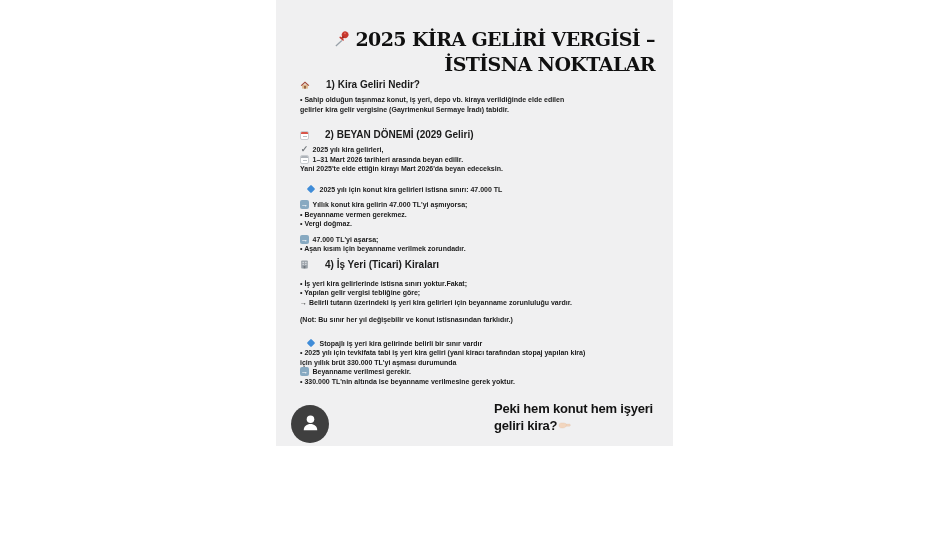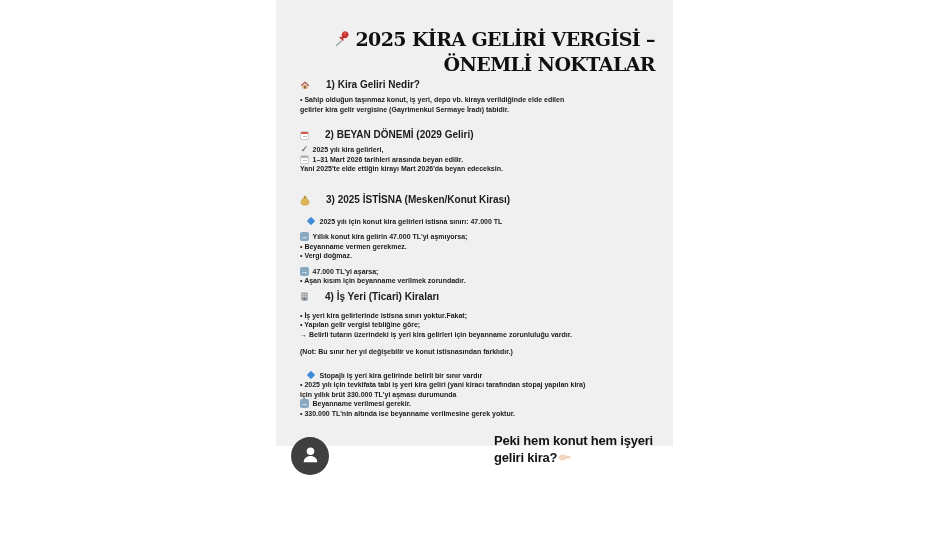--- a/index.html
+++ b/index.html
@@ -71,21 +71,21 @@
             <path d="M3.2 17.8 L9.8 11.6" stroke="#97a0a8" stroke-width="1.4" fill="none"></path>
             <g transform="rotate(42 12 7)">
               <circle cx="12" cy="4.8" r="3.7" fill="#c8372d"></circle>
               <circle cx="10.8" cy="3.7" r="1.1" fill="#e2695f"></circle>
               <rect x="10.7" y="7.2" width="2.6" height="2.8" fill="#a32a22"></rect>
               <rect x="9" y="9.7" width="6" height="1.7" rx="0.8" fill="#c8372d"></rect>
             </g>
           </svg>
         </span><span>2025 KİRA GELİRİ VERGİSİ –</span>
       </div>
-      <div>ÖNEMLİ NOKTALAR</div>
+      <div>İSTİSNA NOKTALAR</div>
     </div>
 
     <div class="h-line mt4">
       <span class="ic">
         <svg width="10" height="10" viewBox="0 0 16 16">
           <rect x="3.4" y="7.2" width="9.2" height="6.6" fill="#e0b98f"></rect>
           <path d="M1.2 8.2 L8 2.4 L14.8 8.2 L13.6 9.5 L8 4.8 L2.4 9.5 Z" fill="#a3493a"></path>
           <rect x="6.6" y="9.4" width="2.8" height="4.4" fill="#8c5a3c"></rect>
         </svg>
       </span>
@@ -102,30 +102,20 @@
         <span class="ic check">✓</span>
         <span>2025 yılı kira gelirleri,</span>
       </div>
       <div class="line">
         <span class="ic cal gray"></span>
         <span>1–31 Mart 2026 tarihleri arasında beyan edilir.</span>
       </div>
       <div class="t">Yani 2025'te elde ettiğin kirayı Mart 2026'da beyan edeceksin.</div>
     </div>
 
-    <div class="h-line mt21">
-      <span class="ic">
-        <svg width="10" height="11" viewBox="0 0 14 15">
-          <path d="M5 0.8 h4 l-1.4 2.8 h-1.2 Z" fill="#caa24a"></path>
-          <rect x="4.8" y="3" width="4.4" height="1.5" rx="0.7" fill="#8a6a24"></rect>
-          <path d="M7 4.4 c-3.5 0 -5.7 2.7 -5.7 5.7 0 2.7 2.1 4.1 5.7 4.1 s5.7 -1.4 5.7 -4.1 c0 -3 -2.2 -5.7 -5.7 -5.7 Z" fill="#dfb454" stroke="#b58e35" stroke-width="0.6"></path>
-        </svg>
-      </span>
-      <span>3) 2025 İSTİSNA (Mesken/Konut Kirası)</span>
-    </div>
     <div class="line mt11 indent">
       <span class="ic diamond"></span>
       <span>2025 yılı için konut kira gelirleri istisna sınırı: 47.000 TL</span>
     </div>
     <div class="mt6">
       <div class="line">
         <span class="ic ab">→</span>
         <span>Yıllık konut kira gelirin 47.000 TL'yi aşmıyorsa;</span>
       </div>
       <div class="t">• Beyanname vermen gerekmez.</div>

